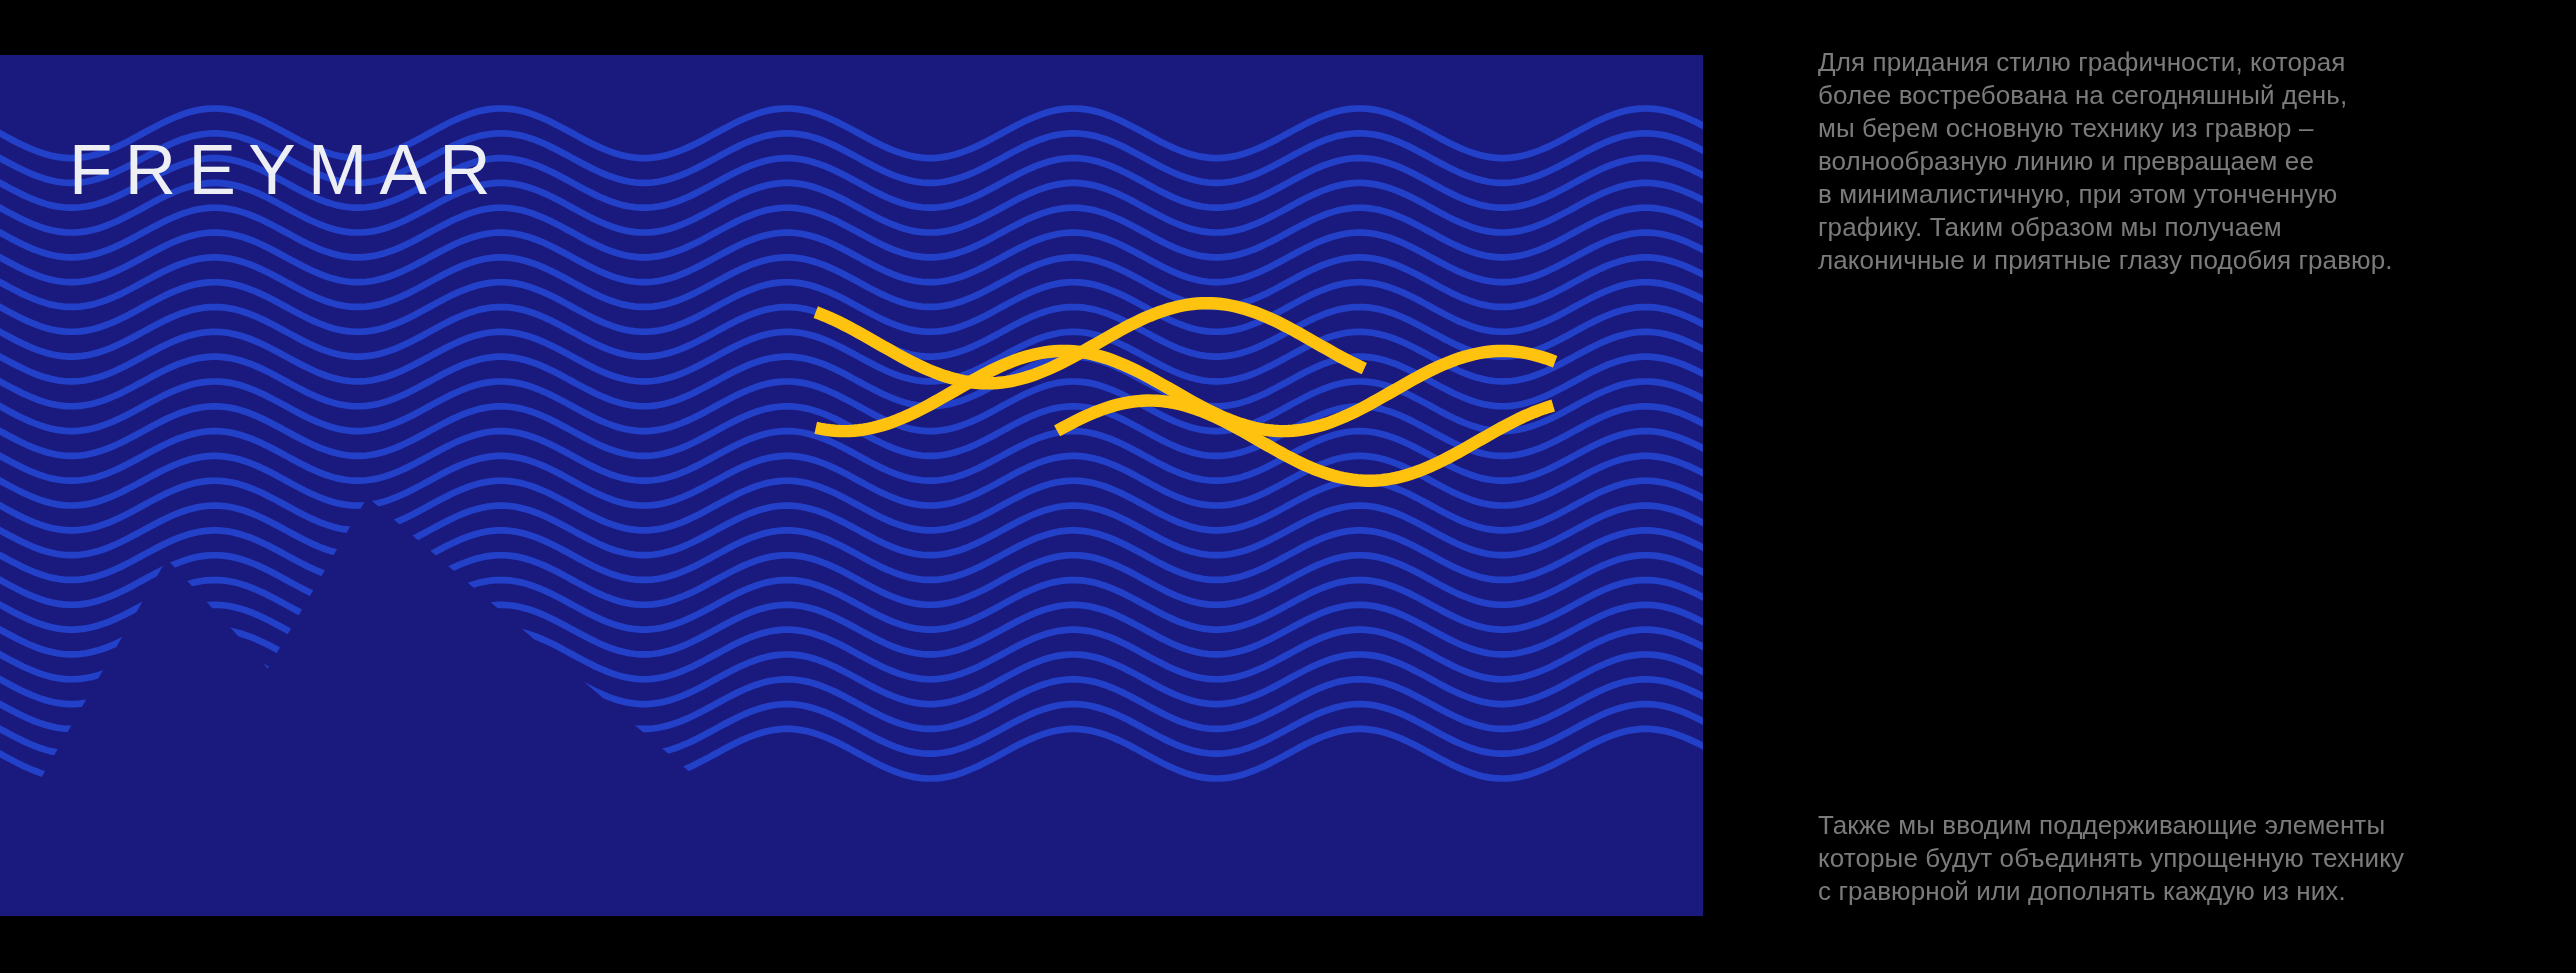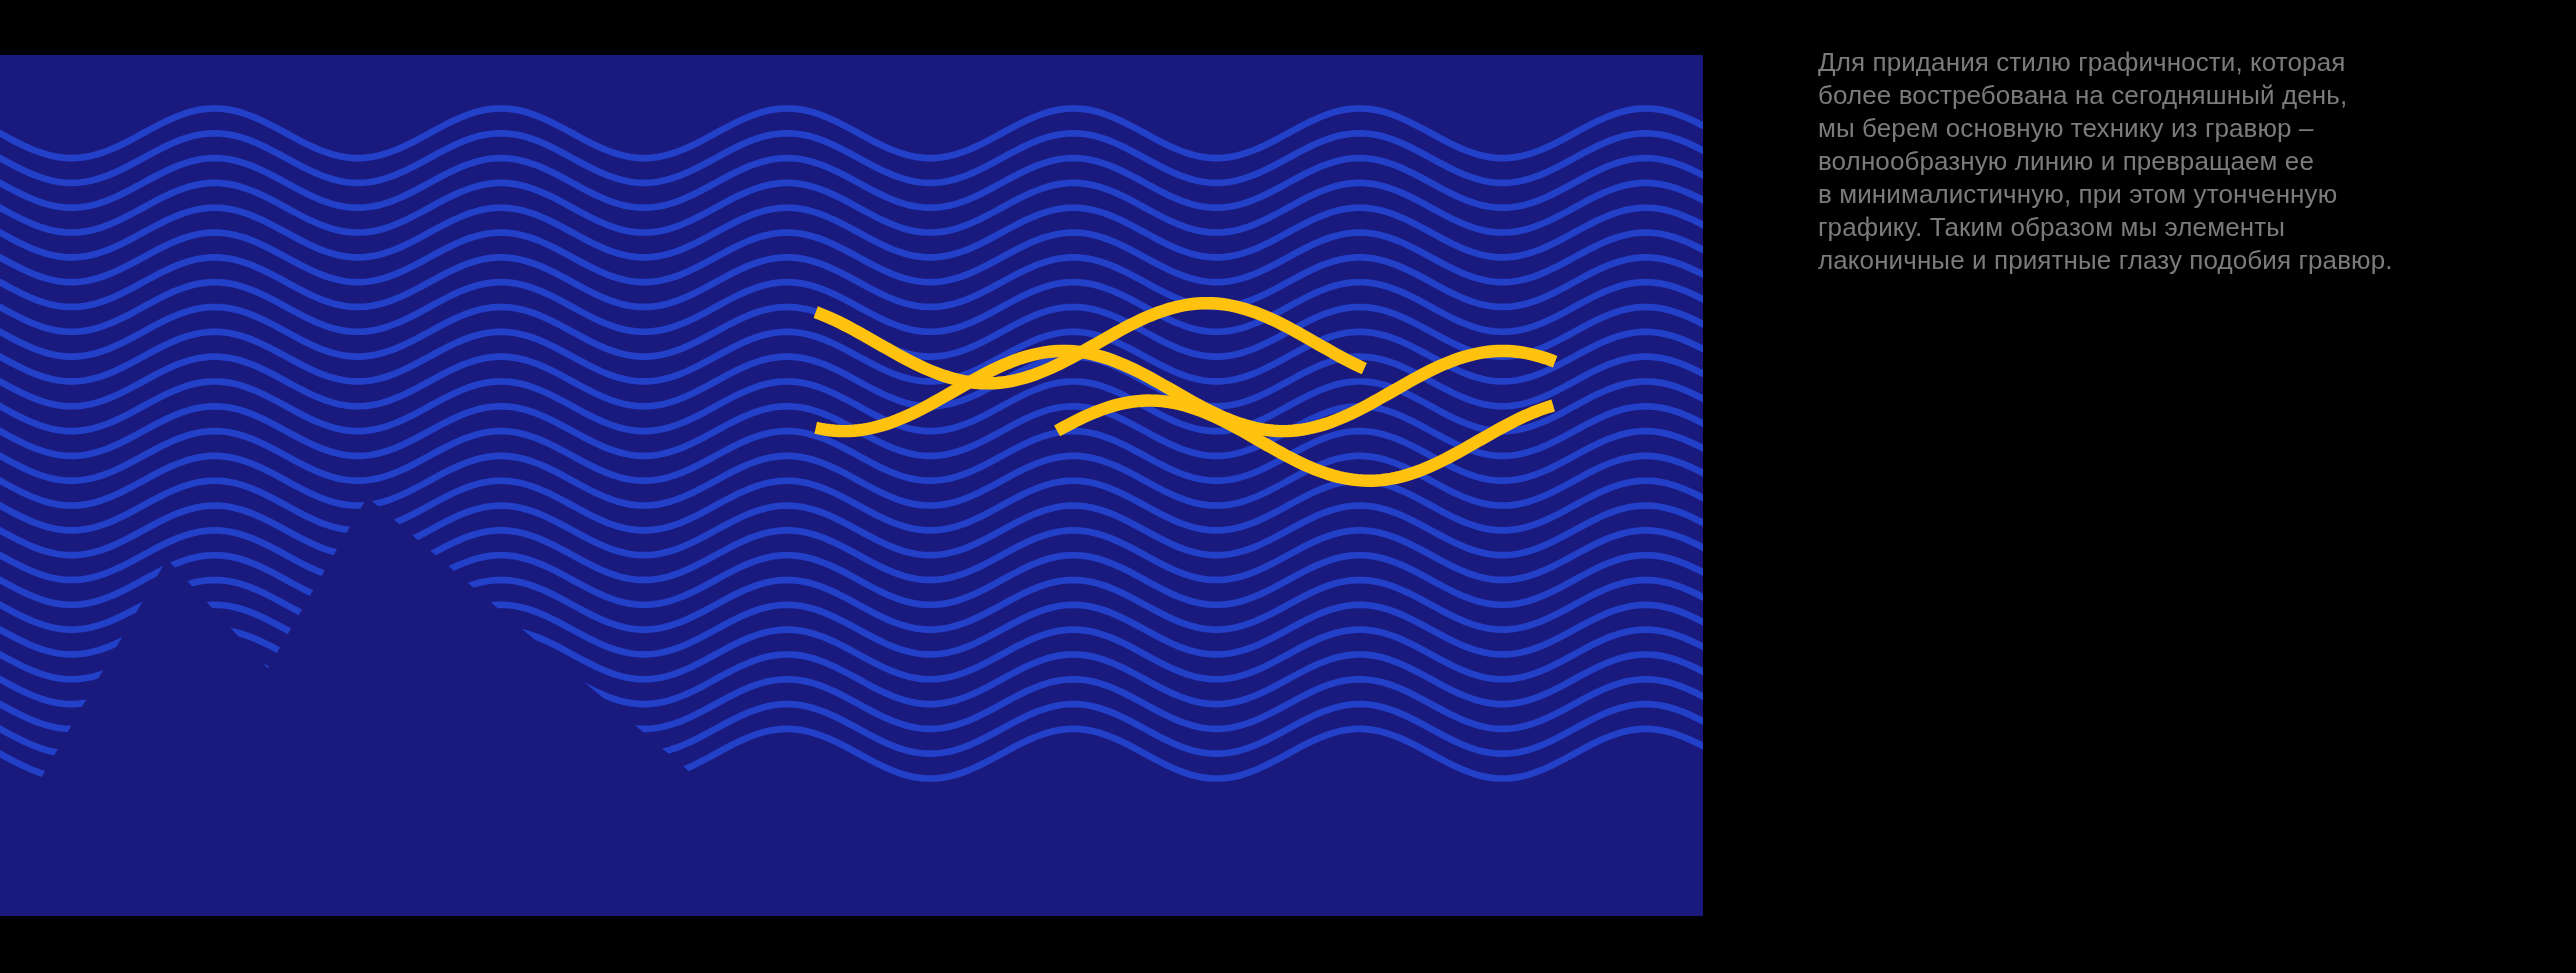--- a/index.html
+++ b/index.html
@@ -75,24 +75,28 @@
           <path d="M-30.00 716.72 L-24.00 719.47 L-18.00 722.43 L-12.00 725.53 L-6.00 728.74 L0.00 732.00 L6.00 735.26 L12.00 738.47 L18.00 741.57 L24.00 744.53 L30.00 747.28 L36.00 749.80 L42.00 752.03 L48.00 753.95 L54.00 755.53 L60.00 756.73 L66.00 757.54 L72.00 757.95 L78.00 757.95 L84.00 757.54 L90.00 756.73 L96.00 755.53 L102.00 753.95 L108.00 752.03 L114.00 749.80 L120.00 747.28 L126.00 744.53 L132.00 741.57 L138.00 738.47 L144.00 735.26 L150.00 732.00 L156.00 728.74 L162.00 725.53 L168.00 722.43 L174.00 719.47 L180.00 716.72 L186.00 714.20 L192.00 711.97 L198.00 710.05 L204.00 708.47 L210.00 707.27 L216.00 706.46 L222.00 706.05 L228.00 706.05 L234.00 706.46 L240.00 707.27 L246.00 708.47 L252.00 710.05 L258.00 711.97 L264.00 714.20 L270.00 716.72 L276.00 719.47 L282.00 722.43 L288.00 725.53 L294.00 728.74 L300.00 732.00 L306.00 735.26 L312.00 738.47 L318.00 741.57 L324.00 744.53 L330.00 747.28 L336.00 749.80 L342.00 752.03 L348.00 753.95 L354.00 755.53 L360.00 756.73 L366.00 757.54 L372.00 757.95 L378.00 757.95 L384.00 757.54 L390.00 756.73 L396.00 755.53 L402.00 753.95 L408.00 752.03 L414.00 749.80 L420.00 747.28 L426.00 744.53 L432.00 741.57 L438.00 738.47 L444.00 735.26 L450.00 732.00 L456.00 728.74 L462.00 725.53 L468.00 722.43 L474.00 719.47 L480.00 716.72 L486.00 714.20 L492.00 711.97 L498.00 710.05 L504.00 708.47 L510.00 707.27 L516.00 706.46 L522.00 706.05 L528.00 706.05 L534.00 706.46 L540.00 707.27 L546.00 708.47 L552.00 710.05 L558.00 711.97 L564.00 714.20 L570.00 716.72 L576.00 719.47 L582.00 722.43 L588.00 725.53 L594.00 728.74 L600.00 732.00 L606.00 735.26 L612.00 738.47 L618.00 741.57 L624.00 744.53 L630.00 747.28 L636.00 749.80 L642.00 752.03 L648.00 753.95 L654.00 755.53 L660.00 756.73 L666.00 757.54 L672.00 757.95 L678.00 757.95 L684.00 757.54 L690.00 756.73 L696.00 755.53 L702.00 753.95 L708.00 752.03 L714.00 749.80 L720.00 747.28 L726.00 744.53 L732.00 741.57 L738.00 738.47 L744.00 735.26 L750.00 732.00 L756.00 728.74 L762.00 725.53 L768.00 722.43 L774.00 719.47 L780.00 716.72 L786.00 714.20 L792.00 711.97 L798.00 710.05 L804.00 708.47 L810.00 707.27 L816.00 706.46 L822.00 706.05 L828.00 706.05 L834.00 706.46 L840.00 707.27 L846.00 708.47 L852.00 710.05 L858.00 711.97 L864.00 714.20 L870.00 716.72 L876.00 719.47 L882.00 722.43 L888.00 725.53 L894.00 728.74 L900.00 732.00 L906.00 735.26 L912.00 738.47 L918.00 741.57 L924.00 744.53 L930.00 747.28 L936.00 749.80 L942.00 752.03 L948.00 753.95 L954.00 755.53 L960.00 756.73 L966.00 757.54 L972.00 757.95 L978.00 757.95 L984.00 757.54 L990.00 756.73 L996.00 755.53 L1002.00 753.95 L1008.00 752.03 L1014.00 749.80 L1020.00 747.28 L1026.00 744.53 L1032.00 741.57 L1038.00 738.47 L1044.00 735.26 L1050.00 732.00 L1056.00 728.74 L1062.00 725.53 L1068.00 722.43 L1074.00 719.47 L1080.00 716.72 L1086.00 714.20 L1092.00 711.97 L1098.00 710.05 L1104.00 708.47 L1110.00 707.27 L1116.00 706.46 L1122.00 706.05 L1128.00 706.05 L1134.00 706.46 L1140.00 707.27 L1146.00 708.47 L1152.00 710.05 L1158.00 711.97 L1164.00 714.20 L1170.00 716.72 L1176.00 719.47 L1182.00 722.43 L1188.00 725.53 L1194.00 728.74 L1200.00 732.00 L1206.00 735.26 L1212.00 738.47 L1218.00 741.57 L1224.00 744.53 L1230.00 747.28 L1236.00 749.80 L1242.00 752.03 L1248.00 753.95 L1254.00 755.53 L1260.00 756.73 L1266.00 757.54 L1272.00 757.95 L1278.00 757.95 L1284.00 757.54 L1290.00 756.73 L1296.00 755.53 L1302.00 753.95 L1308.00 752.03 L1314.00 749.80 L1320.00 747.28 L1326.00 744.53 L1332.00 741.57 L1338.00 738.47 L1344.00 735.26 L1350.00 732.00 L1356.00 728.74 L1362.00 725.53 L1368.00 722.43 L1374.00 719.47 L1380.00 716.72 L1386.00 714.20 L1392.00 711.97 L1398.00 710.05 L1404.00 708.47 L1410.00 707.27 L1416.00 706.46 L1422.00 706.05 L1428.00 706.05 L1434.00 706.46 L1440.00 707.27 L1446.00 708.47 L1452.00 710.05 L1458.00 711.97 L1464.00 714.20 L1470.00 716.72 L1476.00 719.47 L1482.00 722.43 L1488.00 725.53 L1494.00 728.74 L1500.00 732.00 L1506.00 735.26 L1512.00 738.47 L1518.00 741.57 L1524.00 744.53 L1530.00 747.28 L1536.00 749.80 L1542.00 752.03 L1548.00 753.95 L1554.00 755.53 L1560.00 756.73 L1566.00 757.54 L1572.00 757.95 L1578.00 757.95 L1584.00 757.54 L1590.00 756.73 L1596.00 755.53 L1602.00 753.95 L1608.00 752.03 L1614.00 749.80 L1620.00 747.28 L1626.00 744.53 L1632.00 741.57 L1638.00 738.47 L1644.00 735.26 L1650.00 732.00 L1656.00 728.74 L1662.00 725.53 L1668.00 722.43 L1674.00 719.47 L1680.00 716.72 L1686.00 714.20 L1692.00 711.97 L1698.00 710.05 L1704.00 708.47 L1710.00 707.27 L1716.00 706.46 L1722.00 706.05 L1728.00 706.05 L1734.00 706.46 L1740.00 707.27 L1746.00 708.47 L1752.00 710.05 L1758.00 711.97 L1764.00 714.20 L1770.00 716.72 L1776.00 719.47 L1782.00 722.43 L1788.00 725.53 L1794.00 728.74 L1800.00 732.00 L1806.00 735.26 L1812.00 738.47"></path>
         </g>
 
       <g id="yellow-waves" fill="none" stroke="#FFC20E" stroke-width="13" stroke-linecap="butt">
           <path d="M855.00 269.42 L860.00 271.30 L865.00 273.33 L870.00 275.49 L875.00 277.78 L880.00 280.18 L885.00 282.68 L890.00 285.27 L895.00 287.94 L900.00 290.67 L905.00 293.45 L910.00 296.28 L915.00 299.13 L920.00 302.00 L925.00 304.87 L930.00 307.72 L935.00 310.55 L940.00 313.33 L945.00 316.06 L950.00 318.73 L955.00 321.32 L960.00 323.82 L965.00 326.22 L970.00 328.51 L975.00 330.67 L980.00 332.70 L985.00 334.58 L990.00 336.31 L995.00 337.89 L1000.00 339.29 L1005.00 340.52 L1010.00 341.57 L1015.00 342.44 L1020.00 343.12 L1025.00 343.61 L1030.00 343.90 L1035.00 344.00 L1040.00 343.90 L1045.00 343.61 L1050.00 343.12 L1055.00 342.44 L1060.00 341.57 L1065.00 340.52 L1070.00 339.29 L1075.00 337.89 L1080.00 336.31 L1085.00 334.58 L1090.00 332.70 L1095.00 330.67 L1100.00 328.51 L1105.00 326.22 L1110.00 323.82 L1115.00 321.32 L1120.00 318.73 L1125.00 316.06 L1130.00 313.33 L1135.00 310.55 L1140.00 307.72 L1145.00 304.87 L1150.00 302.00 L1155.00 299.13 L1160.00 296.28 L1165.00 293.45 L1170.00 290.67 L1175.00 287.94 L1180.00 285.27 L1185.00 282.68 L1190.00 280.18 L1195.00 277.78 L1200.00 275.49 L1205.00 273.33 L1210.00 271.30 L1215.00 269.42 L1220.00 267.69 L1225.00 266.11 L1230.00 264.71 L1235.00 263.48 L1240.00 262.43 L1245.00 261.56 L1250.00 260.88 L1255.00 260.39 L1260.00 260.10 L1265.00 260.00 L1270.00 260.10 L1275.00 260.39 L1280.00 260.88 L1285.00 261.56 L1290.00 262.43 L1295.00 263.48 L1300.00 264.71 L1305.00 266.11 L1310.00 267.69 L1315.00 269.42 L1320.00 271.30 L1325.00 273.33 L1330.00 275.49 L1335.00 277.78 L1340.00 280.18 L1345.00 282.68 L1350.00 285.27 L1355.00 287.94 L1360.00 290.67 L1365.00 293.45 L1370.00 296.28 L1375.00 299.13 L1380.00 302.00 L1385.00 304.87 L1390.00 307.72 L1395.00 310.55 L1400.00 313.33 L1405.00 316.06 L1410.00 318.73 L1415.00 321.32 L1420.00 323.82 L1425.00 326.22 L1430.00 328.51"></path>
           <path d="M855.00 390.52 L860.00 391.57 L865.00 392.44 L870.00 393.12 L875.00 393.61 L880.00 393.90 L885.00 394.00 L890.00 393.90 L895.00 393.61 L900.00 393.12 L905.00 392.44 L910.00 391.57 L915.00 390.52 L920.00 389.29 L925.00 387.89 L930.00 386.31 L935.00 384.58 L940.00 382.70 L945.00 380.67 L950.00 378.51 L955.00 376.22 L960.00 373.82 L965.00 371.32 L970.00 368.73 L975.00 366.06 L980.00 363.33 L985.00 360.55 L990.00 357.72 L995.00 354.87 L1000.00 352.00 L1005.00 349.13 L1010.00 346.28 L1015.00 343.45 L1020.00 340.67 L1025.00 337.94 L1030.00 335.27 L1035.00 332.68 L1040.00 330.18 L1045.00 327.78 L1050.00 325.49 L1055.00 323.33 L1060.00 321.30 L1065.00 319.42 L1070.00 317.69 L1075.00 316.11 L1080.00 314.71 L1085.00 313.48 L1090.00 312.43 L1095.00 311.56 L1100.00 310.88 L1105.00 310.39 L1110.00 310.10 L1115.00 310.00 L1120.00 310.10 L1125.00 310.39 L1130.00 310.88 L1135.00 311.56 L1140.00 312.43 L1145.00 313.48 L1150.00 314.71 L1155.00 316.11 L1160.00 317.69 L1165.00 319.42 L1170.00 321.30 L1175.00 323.33 L1180.00 325.49 L1185.00 327.78 L1190.00 330.18 L1195.00 332.68 L1200.00 335.27 L1205.00 337.94 L1210.00 340.67 L1215.00 343.45 L1220.00 346.28 L1225.00 349.13 L1230.00 352.00 L1235.00 354.87 L1240.00 357.72 L1245.00 360.55 L1250.00 363.33 L1255.00 366.06 L1260.00 368.73 L1265.00 371.32 L1270.00 373.82 L1275.00 376.22 L1280.00 378.51 L1285.00 380.67 L1290.00 382.70 L1295.00 384.58 L1300.00 386.31 L1305.00 387.89 L1310.00 389.29 L1315.00 390.52 L1320.00 391.57 L1325.00 392.44 L1330.00 393.12 L1335.00 393.61 L1340.00 393.90 L1345.00 394.00 L1350.00 393.90 L1355.00 393.61 L1360.00 393.12 L1365.00 392.44 L1370.00 391.57 L1375.00 390.52 L1380.00 389.29 L1385.00 387.89 L1390.00 386.31 L1395.00 384.58 L1400.00 382.70 L1405.00 380.67 L1410.00 378.51 L1415.00 376.22 L1420.00 373.82 L1425.00 371.32 L1430.00 368.73 L1435.00 366.06 L1440.00 363.33 L1445.00 360.55 L1450.00 357.72 L1455.00 354.87 L1460.00 352.00 L1465.00 349.13 L1470.00 346.28 L1475.00 343.45 L1480.00 340.67 L1485.00 337.94 L1490.00 335.27 L1495.00 332.68 L1500.00 330.18 L1505.00 327.78 L1510.00 325.49 L1515.00 323.33 L1520.00 321.30 L1525.00 319.42 L1530.00 317.69 L1535.00 316.11 L1540.00 314.71 L1545.00 313.48 L1550.00 312.43 L1555.00 311.56 L1560.00 310.88 L1565.00 310.39 L1570.00 310.10 L1575.00 310.00 L1580.00 310.10 L1585.00 310.39 L1590.00 310.88 L1595.00 311.56 L1600.00 312.43 L1605.00 313.48 L1610.00 314.71 L1615.00 316.11 L1620.00 317.69 L1625.00 319.42 L1630.00 321.30"></path>
           <path d="M1108.00 393.78 L1113.00 391.02 L1118.00 388.33 L1123.00 385.70 L1128.00 383.17 L1133.00 380.73 L1138.00 378.39 L1143.00 376.18 L1148.00 374.10 L1153.00 372.16 L1158.00 370.36 L1163.00 368.72 L1168.00 367.25 L1173.00 365.95 L1178.00 364.82 L1183.00 363.88 L1188.00 363.13 L1193.00 362.56 L1198.00 362.19 L1203.00 362.02 L1208.00 362.04 L1213.00 362.25 L1218.00 362.66 L1223.00 363.26 L1228.00 364.06 L1233.00 365.03 L1238.00 366.19 L1243.00 367.53 L1248.00 369.04 L1253.00 370.71 L1258.00 372.53 L1263.00 374.51 L1268.00 376.61 L1273.00 378.85 L1278.00 381.21 L1283.00 383.67 L1288.00 386.22 L1293.00 388.86 L1298.00 391.57 L1303.00 394.33 L1308.00 397.15 L1313.00 399.99 L1318.00 402.85 L1323.00 405.72 L1328.00 408.58 L1333.00 411.42 L1338.00 414.22 L1343.00 416.98 L1348.00 419.67 L1353.00 422.30 L1358.00 424.83 L1363.00 427.27 L1368.00 429.61 L1373.00 431.82 L1378.00 433.90 L1383.00 435.84 L1388.00 437.64 L1393.00 439.28 L1398.00 440.75 L1403.00 442.05 L1408.00 443.18 L1413.00 444.12 L1418.00 444.87 L1423.00 445.44 L1428.00 445.81 L1433.00 445.98 L1438.00 445.96 L1443.00 445.75 L1448.00 445.34 L1453.00 444.74 L1458.00 443.94 L1463.00 442.97 L1468.00 441.81 L1473.00 440.47 L1478.00 438.96 L1483.00 437.29 L1488.00 435.47 L1493.00 433.49 L1498.00 431.39 L1503.00 429.15 L1508.00 426.79 L1513.00 424.33 L1518.00 421.78 L1523.00 419.14 L1528.00 416.43 L1533.00 413.67 L1538.00 410.85 L1543.00 408.01 L1548.00 405.15 L1553.00 402.28 L1558.00 399.42 L1563.00 396.58 L1568.00 393.78 L1573.00 391.02 L1578.00 388.33 L1583.00 385.70 L1588.00 383.17 L1593.00 380.73 L1598.00 378.39 L1603.00 376.18 L1608.00 374.10 L1613.00 372.16 L1618.00 370.36 L1623.00 368.72 L1628.00 367.25"></path>
         </g>
     </svg>
 
+    <div id="brand">FREYMAR</div>
   </div>
 
   <div class="note" id="note-top">Для придания стилю графичности, которая
 более востребована на сегодняшный день,
 мы берем основную технику из гравюр –
 волнообразную линию и превращаем ее
 в минималистичную, при этом утонченную
-графику. Таким образом мы элементы
+графику. Таким образом мы получаем
 лаконичные и приятные глазу подобия гравюр.</div>
+  <div class="note" id="note-bottom">Также мы вводим поддерживающие элементы
+которые будут объединять упрощенную технику
+с гравюрной или дополнять каждую из них.</div>
 
 </div>
 
 
 </body></html>

